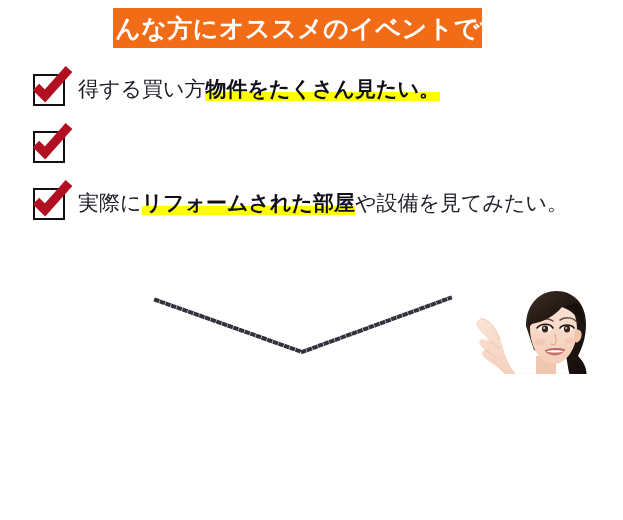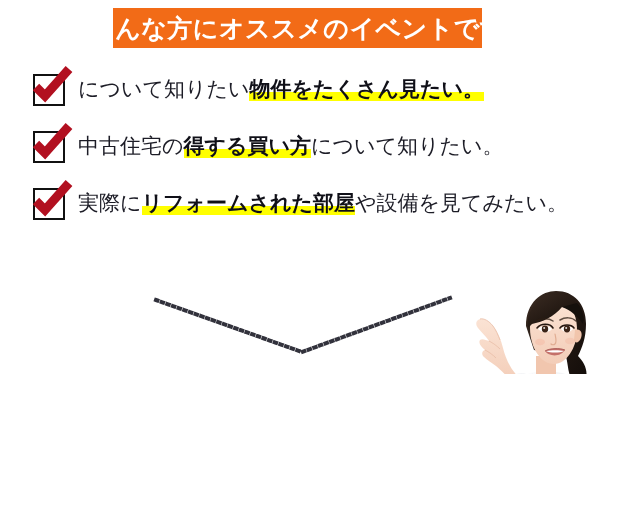--- a/index.html
+++ b/index.html
@@ -140,33 +140,30 @@
   <div id="checklist">
 
     <div class="check-row">
       <div class="check-mark-wrap">
         <div class="check-box"></div>
         <svg class="check-svg" viewBox="0 0 42 42">
           <path d="M4 20 L13 29 L37 2" fill="none" stroke="#B21020" stroke-width="9" stroke-linecap="butt" stroke-linejoin="miter"></path>
         </svg>
       </div>
       <div class="row-text">
-        <span>について知りたい</span><span class="hl">物件をたくさん見たい。</span><span></span>
+        <span>得する買い方</span><span class="hl">物件をたくさん見たい。</span><span></span>
       </div>
     </div>
 
     <div class="check-row">
       <div class="check-mark-wrap">
         <div class="check-box"></div>
         <svg class="check-svg" viewBox="0 0 42 42">
           <path d="M4 20 L13 29 L37 2" fill="none" stroke="#B21020" stroke-width="9" stroke-linecap="butt" stroke-linejoin="miter"></path>
         </svg>
-      </div>
-      <div class="row-text">
-        <span>中古住宅の</span><span class="hl">得する買い方</span><span>について知りたい。</span>
       </div>
     </div>
 
     <div class="check-row">
       <div class="check-mark-wrap">
         <div class="check-box"></div>
         <svg class="check-svg" viewBox="0 0 42 42">
           <path d="M4 20 L13 29 L37 2" fill="none" stroke="#B21020" stroke-width="9" stroke-linecap="butt" stroke-linejoin="miter"></path>
         </svg>
       </div>

